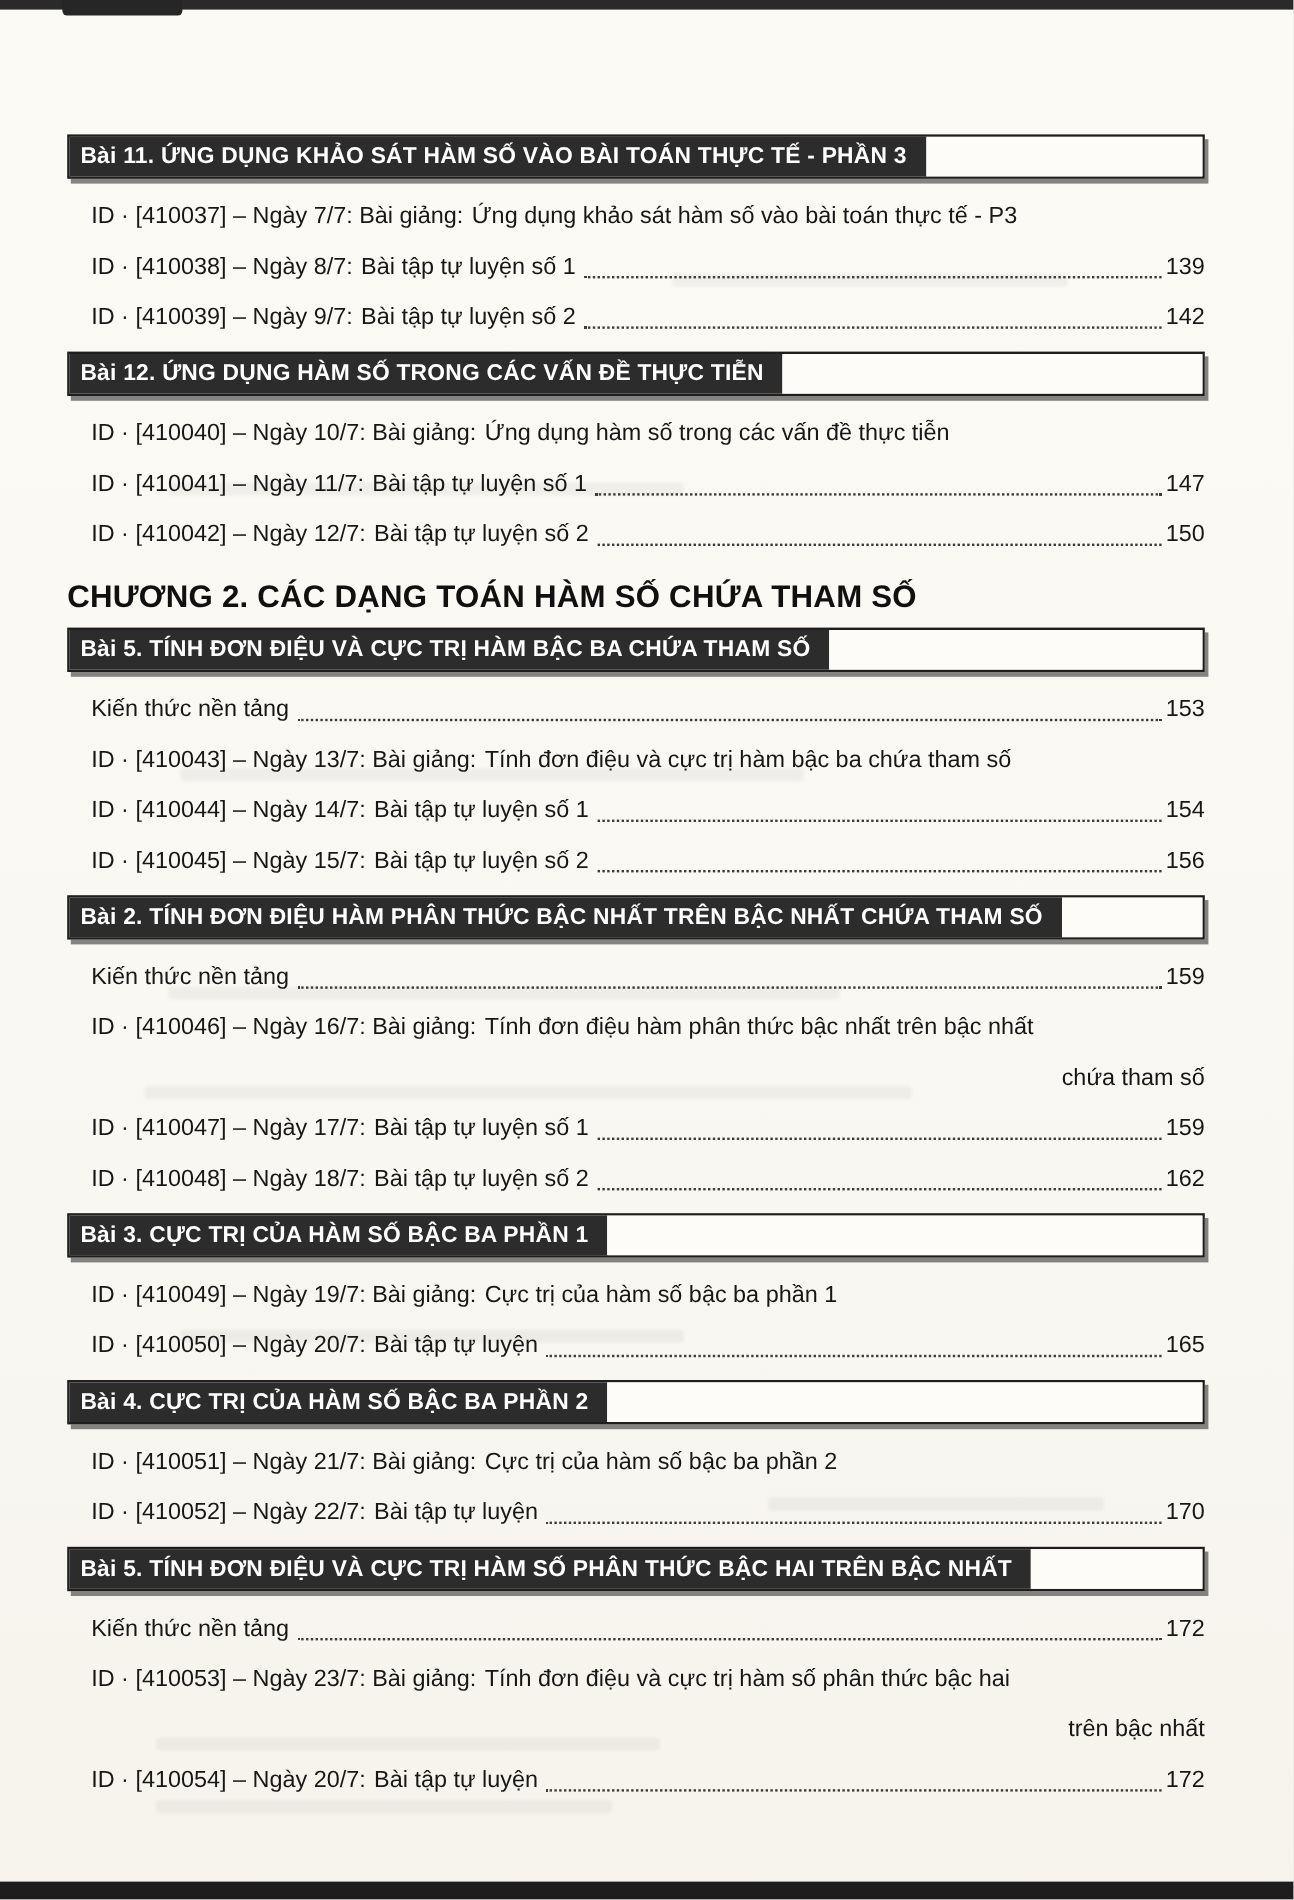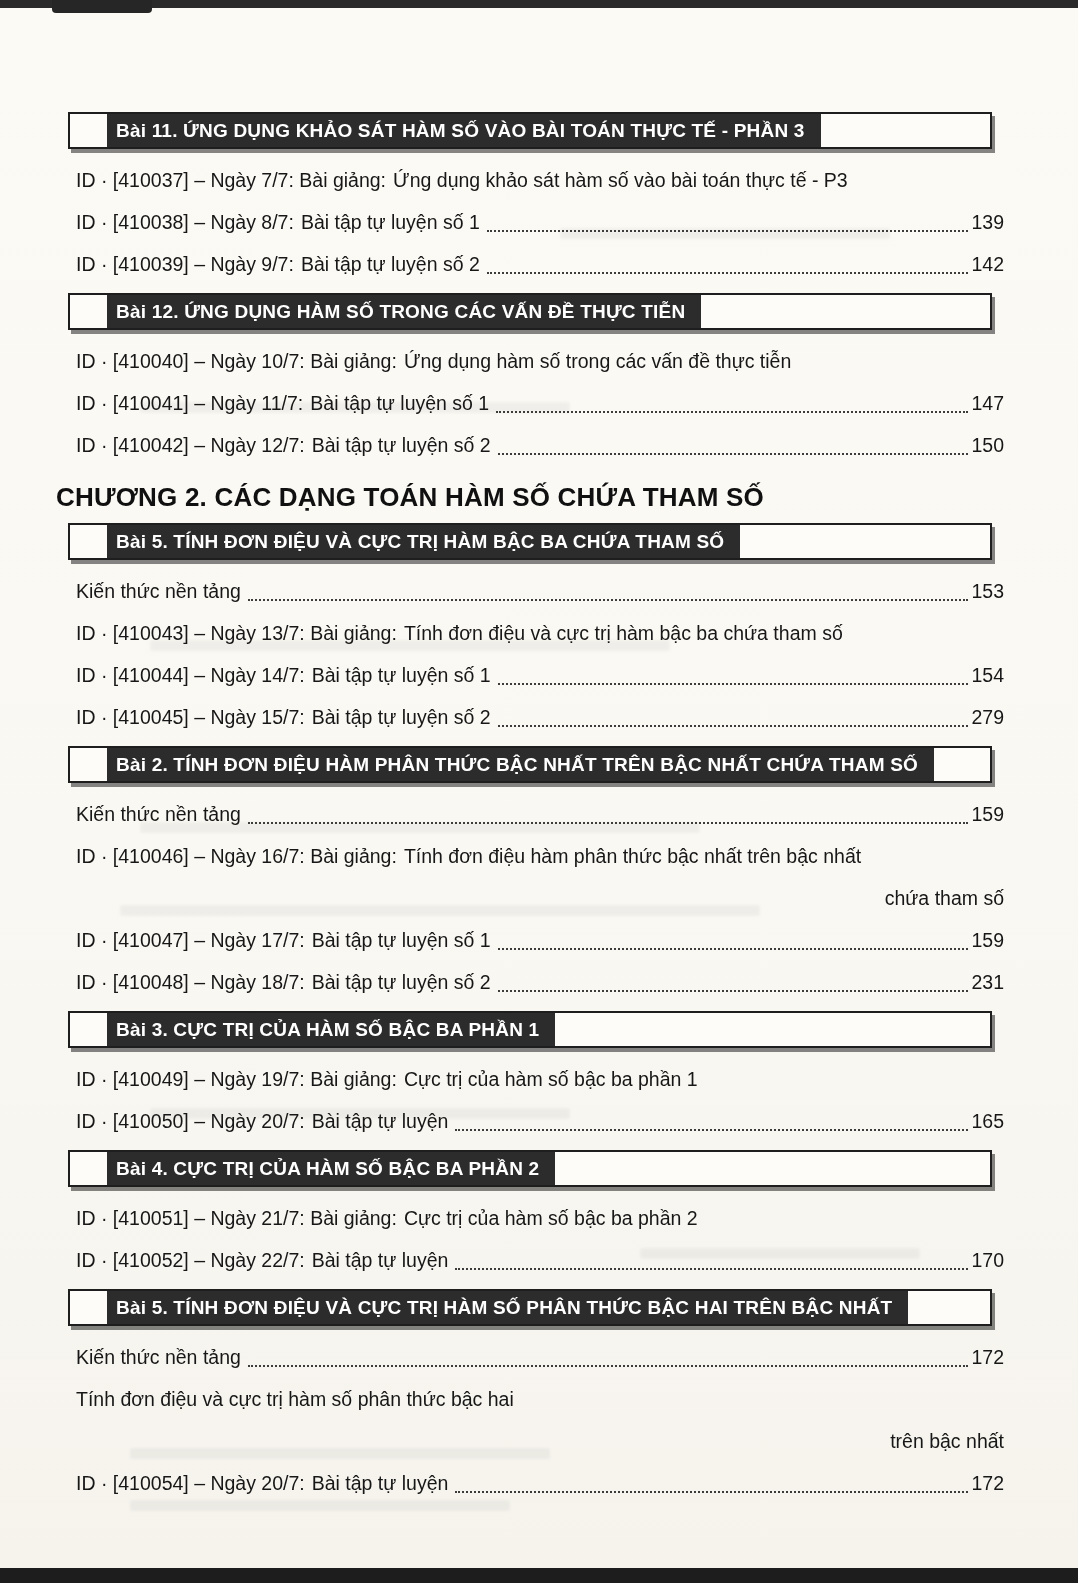--- a/index.html
+++ b/index.html
@@ -26,25 +26,24 @@
   .g5{top:905px;left:120px;width:640px;}
   .g6{top:1108px;left:150px;width:420px;}
   .g7{top:1248px;left:640px;width:280px;}
   .g8{top:1448px;left:130px;width:420px;}
   .g9{top:1500px;left:130px;width:380px;}
 
   .toc{position:absolute;top:104px;left:56px;width:948px;}
 
   
   .bar{
-    display:flex;align-items:stretch;height:37px;margin:8px 12px 10px;
+    display:flex;align-items:stretch;height:37px;margin:8px 0 10px;
     border:2px solid #1e1e1e;background:#fdfcf8;
     box-shadow:3px 4px 0 rgba(35,35,35,.55);
     box-sizing:border-box;
-    padding-left:37px;
   }
   .bar-dark{
     background:#2c2c2c;color:#ffffff;font-weight:700;font-size:19px;
     display:flex;align-items:center;white-space:nowrap;
     padding:0 16px 0 9px;letter-spacing:.2px;
   }
   .bar-rest{flex:1;background:#fdfcf8;}
 
   .chapter{
     font-size:26px;font-weight:700;margin:16px 0 10px 0;letter-spacing:.2px;color:#101010;
@@ -155,21 +154,21 @@
           <span class="t">Bài tập tự luyện số 1</span>
           <span class="leader"></span>
           <span class="pg">154</span>
         </div>
       </div>
       <div class="entry">
         <div class="line">
           <span class="b">ID · [410045] – Ngày 15/7:</span>
           <span class="t">Bài tập tự luyện số 2</span>
           <span class="leader"></span>
-          <span class="pg">279</span>
+          <span class="pg">156</span>
         </div>
       </div>
       <div class="bar">
         <div class="bar-dark">Bài 2. TÍNH ĐƠN ĐIỆU HÀM PHÂN THỨC BẬC NHẤT TRÊN BẬC NHẤT CHỨA THAM SỐ</div>
         <div class="bar-rest"></div>
       </div>
       <div class="entry">
         <div class="line">
           <span class="t">Kiến thức nền tảng</span>
           <span class="leader"></span>
@@ -189,21 +188,21 @@
           <span class="t">Bài tập tự luyện số 1</span>
           <span class="leader"></span>
           <span class="pg">159</span>
         </div>
       </div>
       <div class="entry">
         <div class="line">
           <span class="b">ID · [410048] – Ngày 18/7:</span>
           <span class="t">Bài tập tự luyện số 2</span>
           <span class="leader"></span>
-          <span class="pg">231</span>
+          <span class="pg">162</span>
         </div>
       </div>
       <div class="bar">
         <div class="bar-dark">Bài 3. CỰC TRỊ CỦA HÀM SỐ BẬC BA PHẦN 1</div>
         <div class="bar-rest"></div>
       </div>
       <div class="entry">
         <div class="line">
           <span class="b">ID · [410049] – Ngày 19/7: Bài giảng:</span>
           <span class="t">Cực trị của hàm số bậc ba phần 1</span>
@@ -241,20 +240,21 @@
       </div>
       <div class="entry">
         <div class="line">
           <span class="t">Kiến thức nền tảng</span>
           <span class="leader"></span>
           <span class="pg">172</span>
         </div>
       </div>
       <div class="entry">
         <div class="line">
+          <span class="b">ID · [410053] – Ngày 23/7: Bài giảng:</span>
           <span class="t">Tính đơn điệu và cực trị hàm số phân thức bậc hai</span>
         </div>
         <div class="line2">trên bậc nhất</div>
       </div>
       <div class="entry">
         <div class="line">
           <span class="b">ID · [410054] – Ngày 20/7:</span>
           <span class="t">Bài tập tự luyện</span>
           <span class="leader"></span>
           <span class="pg">172</span>

